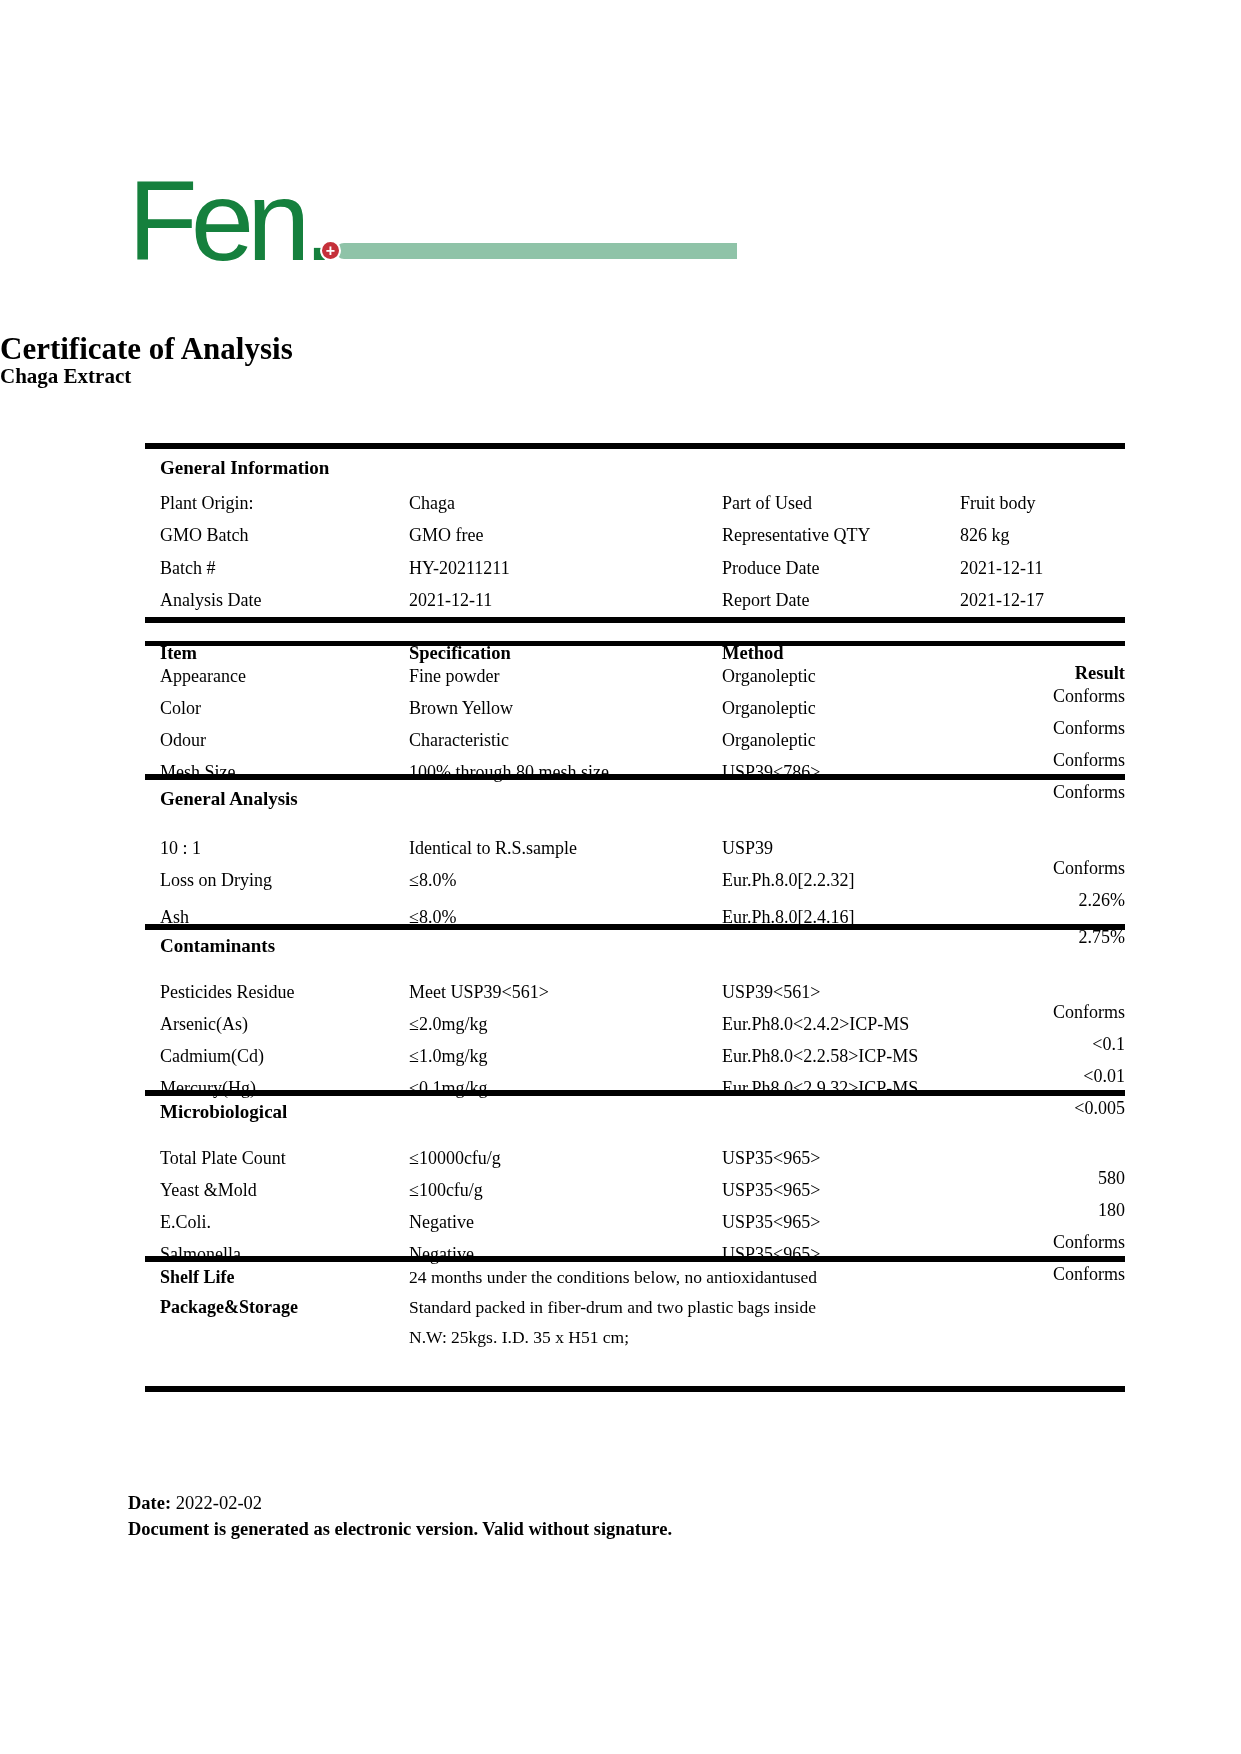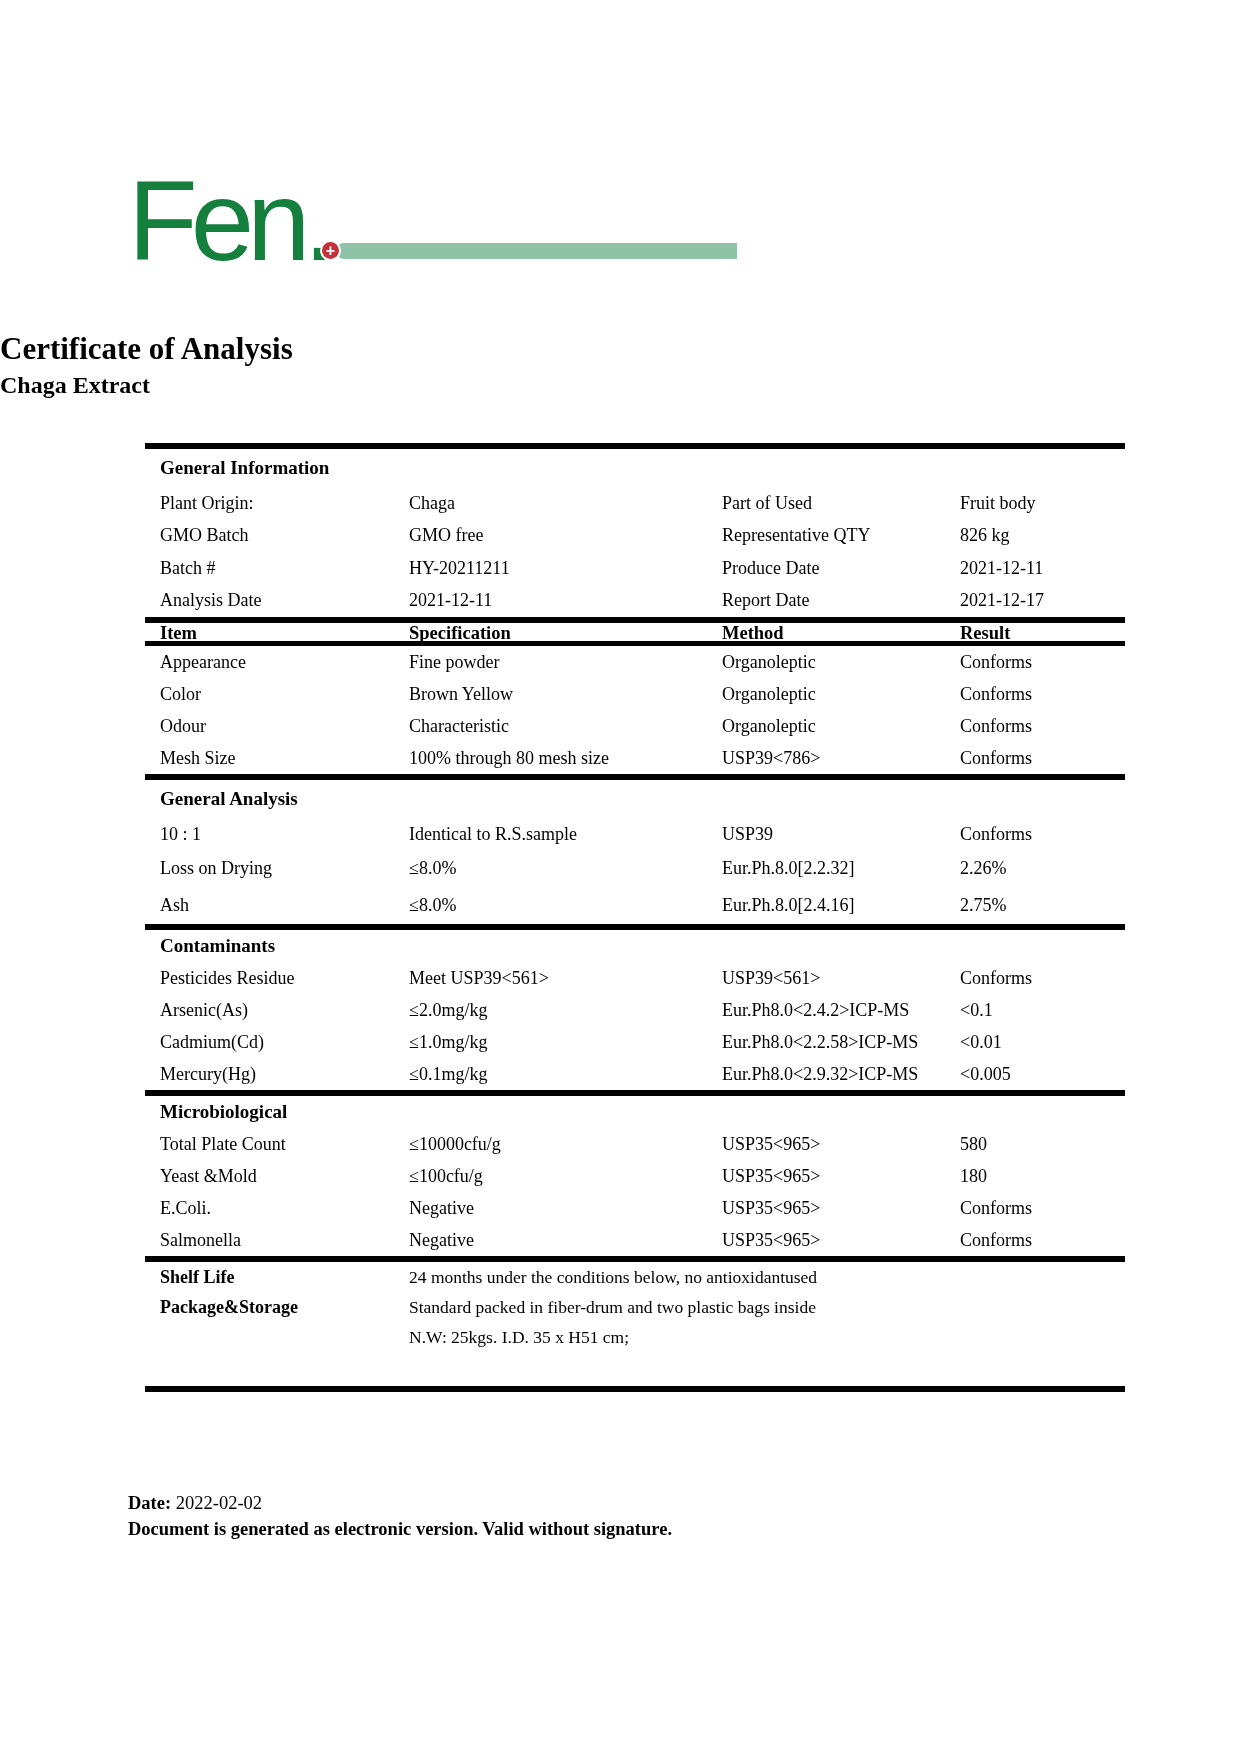--- a/index.html
+++ b/index.html
@@ -16,40 +16,40 @@
   }
   .logo-bar { position:absolute; left:336px; top:243px; width:401px; height:16px; background:#8fc3a8; border-radius:8px 0 0 8px; }
   .logo-badge {
     position:absolute; left:320px; top:240px; width:21px; height:21px;
     background:#c5303a; border:2px solid #fff; border-radius:50%;
     display:flex; align-items:center; justify-content:center;
     color:#fff; font-family:"Liberation Sans", sans-serif; font-weight:bold;
     font-size:16px; line-height:1; box-sizing:border-box;
   }
   .doc-title { position:absolute; top:296px; width:1140px; font-size:31px; font-weight:bold;margin-top:35px; }
-  .doc-subtitle { position:absolute; top:372px; width:1140px; font-size:24px; font-weight:bold; }
+  .doc-subtitle { position:absolute; top:364px; width:1140px; font-size:21px; font-weight:bold; }
   
   .coa { position:absolute; left:145px; top:443px; width:980px; }
   .rule { height:6px; background:#000; }
   .rule.thin { height:5px; }
   .sec-heading {
     font-size:19px; font-weight:bold; height:38px;
     display:flex; align-items:center; padding-left:15px; box-sizing:border-box;
   }
   .sec-heading.tight { height:32px; }
   .grid-row {
     display:grid; grid-template-columns:249px 313px 238px 1fr;
     padding-left:15px; box-sizing:border-box; align-items:center;
     font-size:18px; height:32px;
   }
   .grid-row.gi { height:32.5px; }
   .grid-row.tall { height:37px; }
   .grid-row.head { height:18px; font-size:18.5px; font-weight:bold; }
   .cell { white-space:nowrap; overflow:visible; }
-  .cell.result { text-align:left; }
+  .cell.result { text-align:right;margin-top:40px; }
   .storage-row {
     display:grid; grid-template-columns:249px 1fr;
     padding-left:15px; box-sizing:border-box; align-items:center;
     font-size:17.5px; height:30px;
   }
   .storage-row .lbl { font-weight:bold; font-size:18px; }
   .spacer { height:34px; }
   
   .footer { position:absolute; left:128px; top:1490px; font-size:18.5px; line-height:26px; }
   .footer .b { font-weight:bold; }

